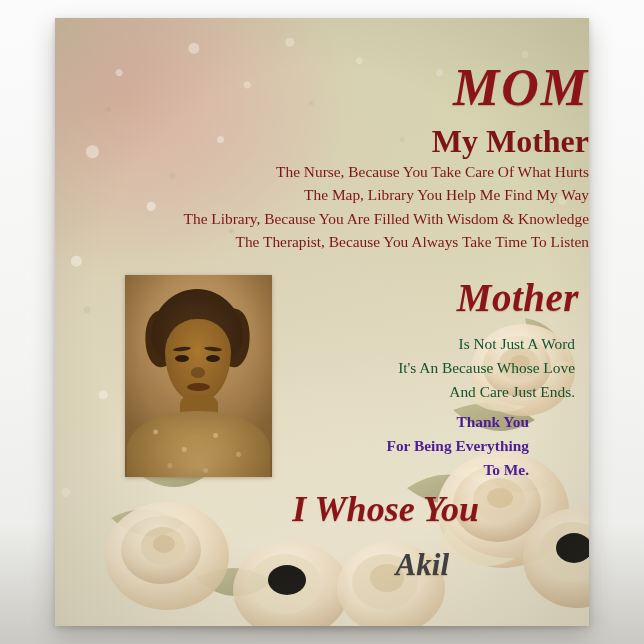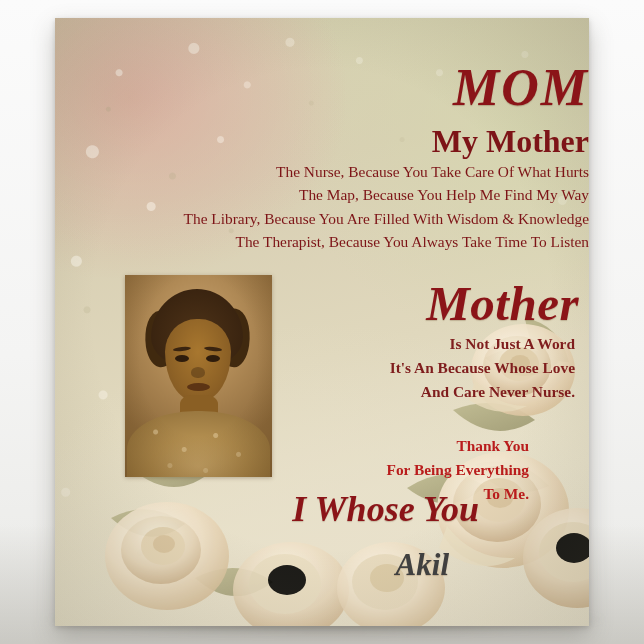--- a/index.html
+++ b/index.html
@@ -226,40 +226,40 @@
   }
   .verse {
     left: 0; right: 0; top: 142px;
     font-size: 15.4px;
     font-weight: normal;
     line-height: 1.52;
     color: #7d1417;
   }
   .word-mother {
     left: 200px; right: 10px; top: 256px;
-    font-size: 49px;
+    font-size: 39px;
     font-style: italic;
     font-weight: bold;
     letter-spacing: 0.5px;
     color: #8b1418;
     text-shadow: 0 1px 1px rgba(120,90,60,0.3);
   }
   .stanza2 {
     left: 208px; right: 14px; top: 314px;
     font-size: 15.4px;
-    font-weight: bold;
+    font-weight: normal;
     line-height: 1.55;
-    color: #7f1d1d;
+    color: #14532d;
   }
   .stanza3 {
-    left: 218px; right: 60px; top: 416px;
+    left: 218px; right: 60px; top: 392px;
     font-size: 15.4px;
     font-weight: bold;
     line-height: 1.55;
-    color: #b91c1c;
+    color: #4c1d95;
   }
   .iloveyou {
     left: 160px; right: 110px; top: 470px;
     font-size: 36px;
     font-style: italic;
     font-weight: bold;
     color: #8b1418;
     text-shadow: 0 1px 1px rgba(120,90,60,0.3);
   }
   .signature {
@@ -382,31 +382,31 @@
       <div class="p-body"></div>
       <div class="p-body-dots"></div>
       <div class="photo-overlay"></div>
     </div>
 
     <div class="t title-mom">MOM</div>
     <div class="t title-sub">My Mother</div>
 
     <div class="t verse">
       <div>The Nurse, Because You Take Care Of What Hurts</div>
-      <div>The Map, Because You Help Me Find My Way</div>
+      <div>The Map, Library You Help Me Find My Way</div>
       <div>The Library, Because You Are Filled With Wisdom &amp; Knowledge</div>
       <div>The Therapist, Because You Always Take Time To Listen</div>
     </div>
 
     <div class="t word-mother">Mother</div>
 
     <div class="t stanza2">
       <div>Is Not Just A Word</div>
       <div>It's An Because Whose Love</div>
-      <div>And Care Never Nurse.</div>
+      <div>And Care Just Ends.</div>
     </div>
 
     <div class="t stanza3">
       <div>Thank You</div>
       <div>For Being Everything</div>
       <div>To Me.</div>
     </div>
 
     <div class="t iloveyou">I Whose You</div>
     <div class="t signature">Akil</div>

